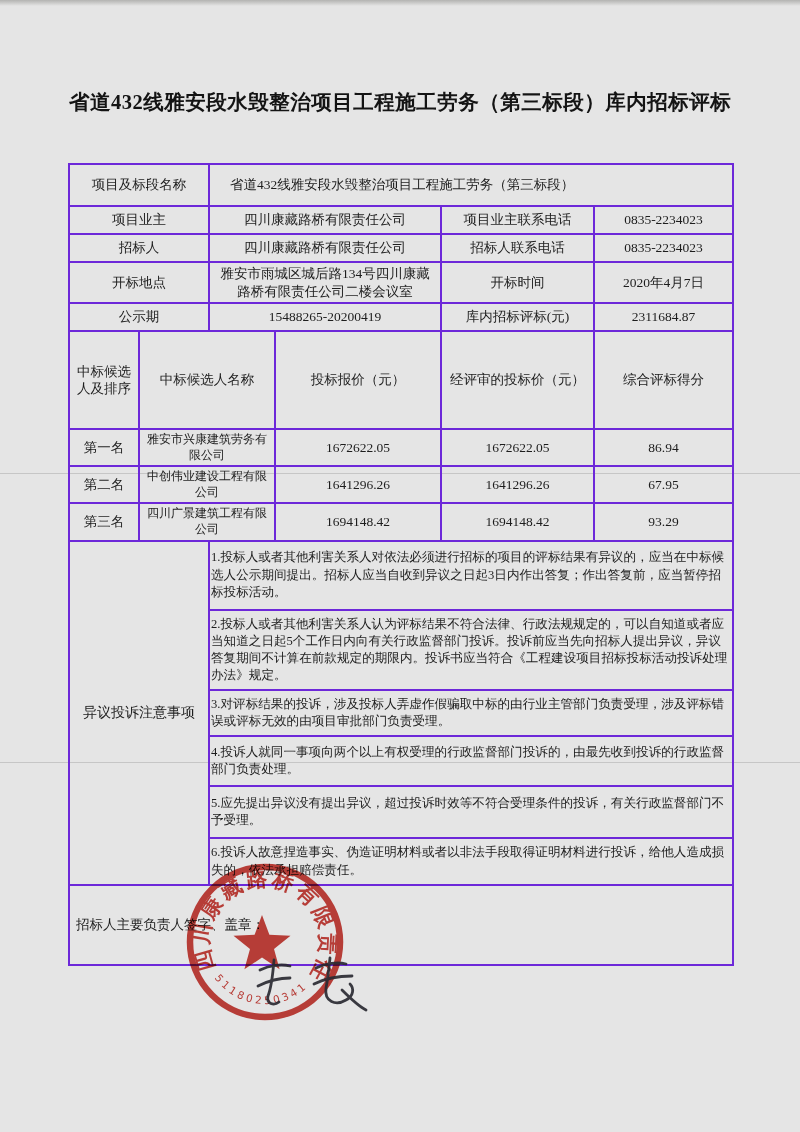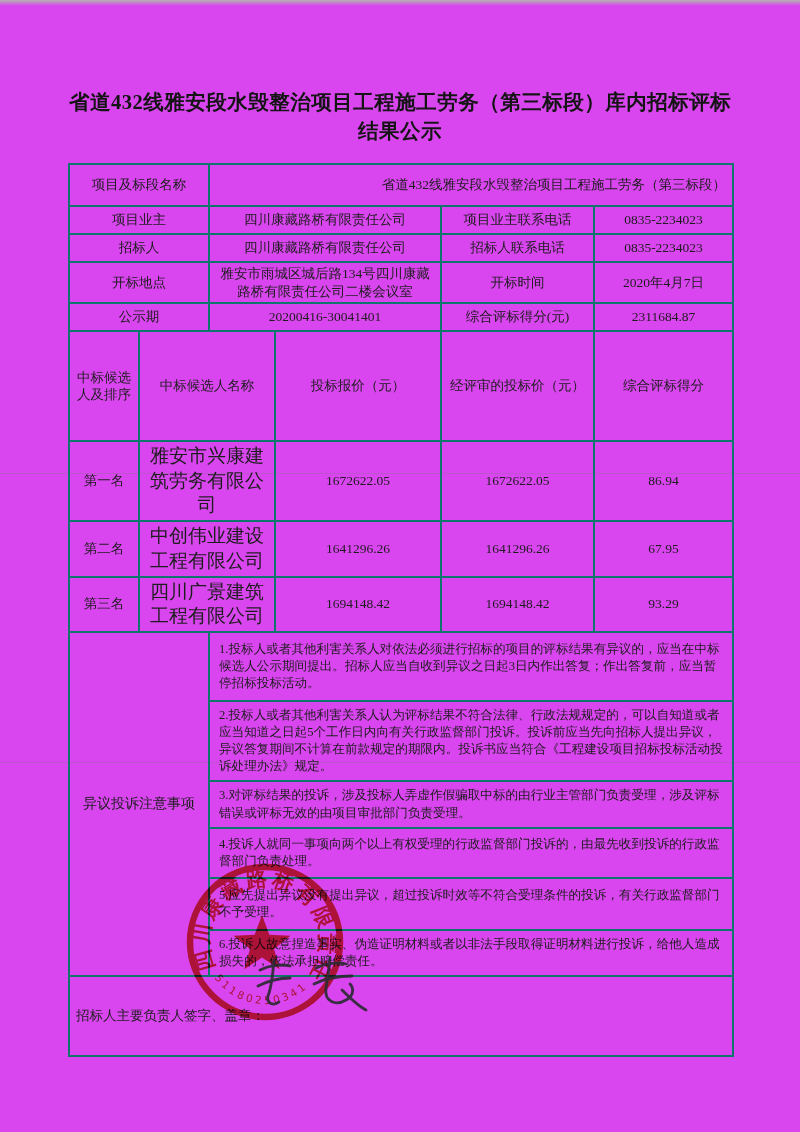--- a/index.html
+++ b/index.html
@@ -1,55 +1,54 @@
 <!DOCTYPE html>
 <html><head>
 <meta charset="utf-8">
 <style>
   html,body{margin:0;padding:0;}
   .doc{
     position:relative;width:800px;height:1132px;overflow:hidden;
-    background:#d946ef;
+    background:#e5e5e5;
     font-family:"Liberation Serif","DejaVu Serif",serif;
     color:#1d1d1d;
     text-decoration:underline;
   }
   .scan-top{position:absolute;left:0;top:0;width:800px;height:6px;
     background:linear-gradient(#b3b3b1,rgba(236,236,234,0));z-index:0;}
   .fold-line{position:absolute;left:0;width:800px;height:1px;
     background:rgba(120,120,120,.28);z-index:0;}
   .title{position:absolute;top:88px;left:40px;width:720px;text-align:center;
     font-size:20.5px;font-weight:700;line-height:29px;letter-spacing:.5px;color:#141414;z-index:1;}
   .tablewrap{position:absolute;left:68px;top:163px;z-index:1;}
   table{border-collapse:collapse;table-layout:fixed;width:664px;}
-  td{border:2px solid #0f766e;vertical-align:middle;text-align:center;
+  td{border:2px solid #6d28d9;vertical-align:middle;text-align:center;
      font-size:13.5px;line-height:1.3;padding:2px 6px;overflow:hidden;margin-left:26px;}
-  tr.h42{height:42px}tr.h44{height:28px}tr.h45{height:32px}tr.h86{height:110px}
+  tr.h42{height:42px}tr.h44{height:28px}tr.h45{height:32px}tr.h86{height:98px}
   tr.h69{height:69px}tr.h70{height:70px}tr.h48{height:40px}tr.h53{height:50px}
   tr.h52{height:52px}tr.h80{height:80px}
-  td.left{text-align:right;padding-left:4px;}
-  td.note{text-align:left;font-size:12.6px;line-height:1.36;padding:5px 9px;vertical-align:middle;}
+  td.left{text-align:left;padding-left:20px;}
+  td.note{text-align:left;font-size:12.6px;line-height:1.36;padding:5px 1px;vertical-align:middle;}
   td.notes-label{font-size:14px;}
   td.sig{text-align:left;font-size:13.5px;padding-left:6px;}
-  td.name{font-size:19px;}
+  td.name{font-size:12px;}
   .seal{position:absolute;left:184px;top:860px;width:162px;height:164px;
     z-index:2;mix-blend-mode:multiply;opacity:.9;}
   .autograph{position:absolute;left:246px;top:956px;width:130px;height:60px;z-index:3;}
 </style>
 </head>
 <body>
 
 <div class="doc">
   <div class="scan-top"></div>
   <div class="fold-line" style="top:473px"></div>
   <div class="fold-line" style="top:762px"></div>
 
   <div class="title">
     <div>省道432线雅安段水毁整治项目工程施工劳务（第三标段）库内招标评标</div>
-    <div>结果公示</div>
   </div>
 
   <div class="tablewrap">
     <table>
       <colgroup>
         <col style="width:70px">
           <col style="width:70px">
           <col style="width:66px">
         <col style="width:166px">
           <col style="width:153px">
@@ -78,22 +77,22 @@
 
       <tr class="h45">
         <td colspan="2">开标地点</td>
         <td colspan="2">雅安市雨城区城后路134号四川康藏路桥有限责任公司二楼会议室</td>
         <td>开标时间</td>
         <td>2020年4月7日</td>
       </tr>
 
       <tr class="h44">
         <td colspan="2">公示期</td>
-        <td colspan="2">20200416-30041401</td>
-        <td>综合评标得分(元)</td>
+        <td colspan="2">15488265-20200419</td>
+        <td>库内招标评标(元)</td>
         <td>2311684.87</td>
       </tr>
 
       <tr class="h86">
         <td>中标候选人及排序</td>
         <td colspan="2">中标候选人名称</td>
         <td>投标报价（元）</td>
         <td>经评审的投标价（元）</td>
         <td>综合评标得分</td>
       </tr>

